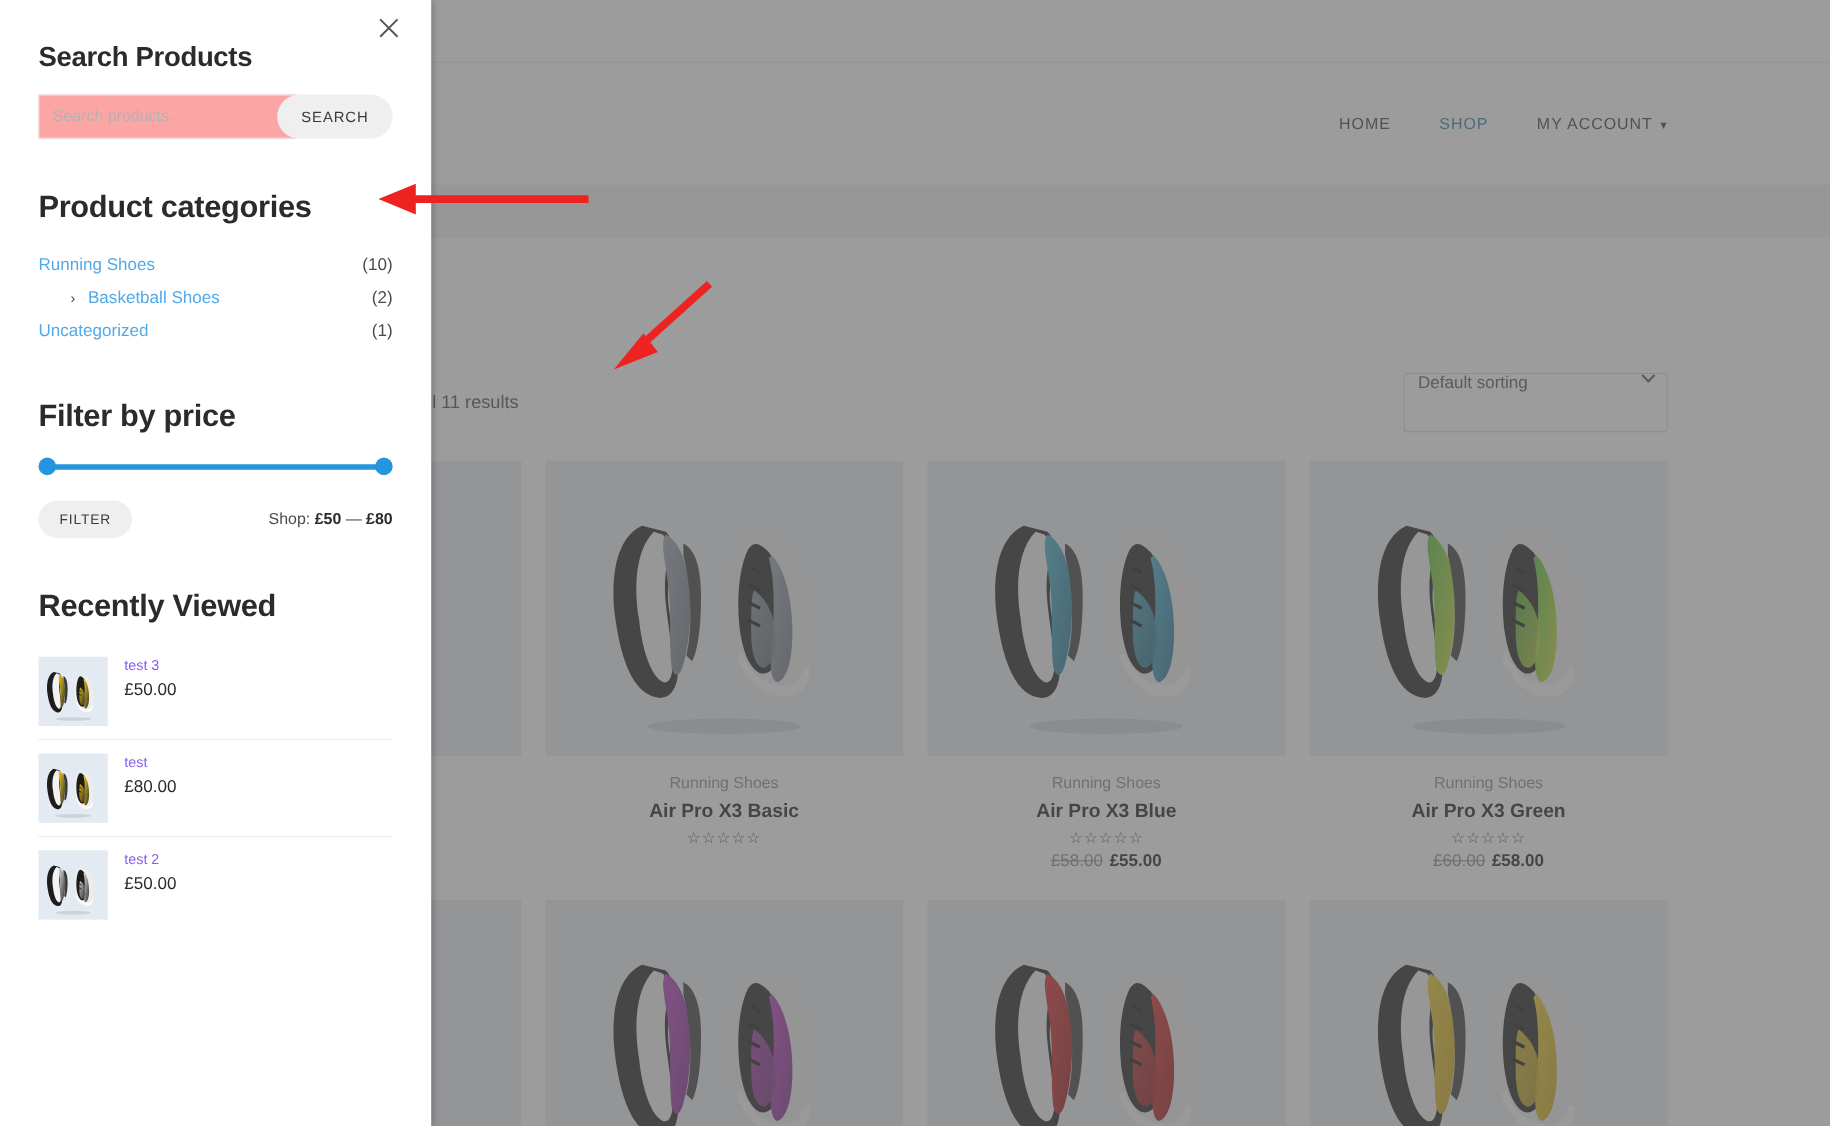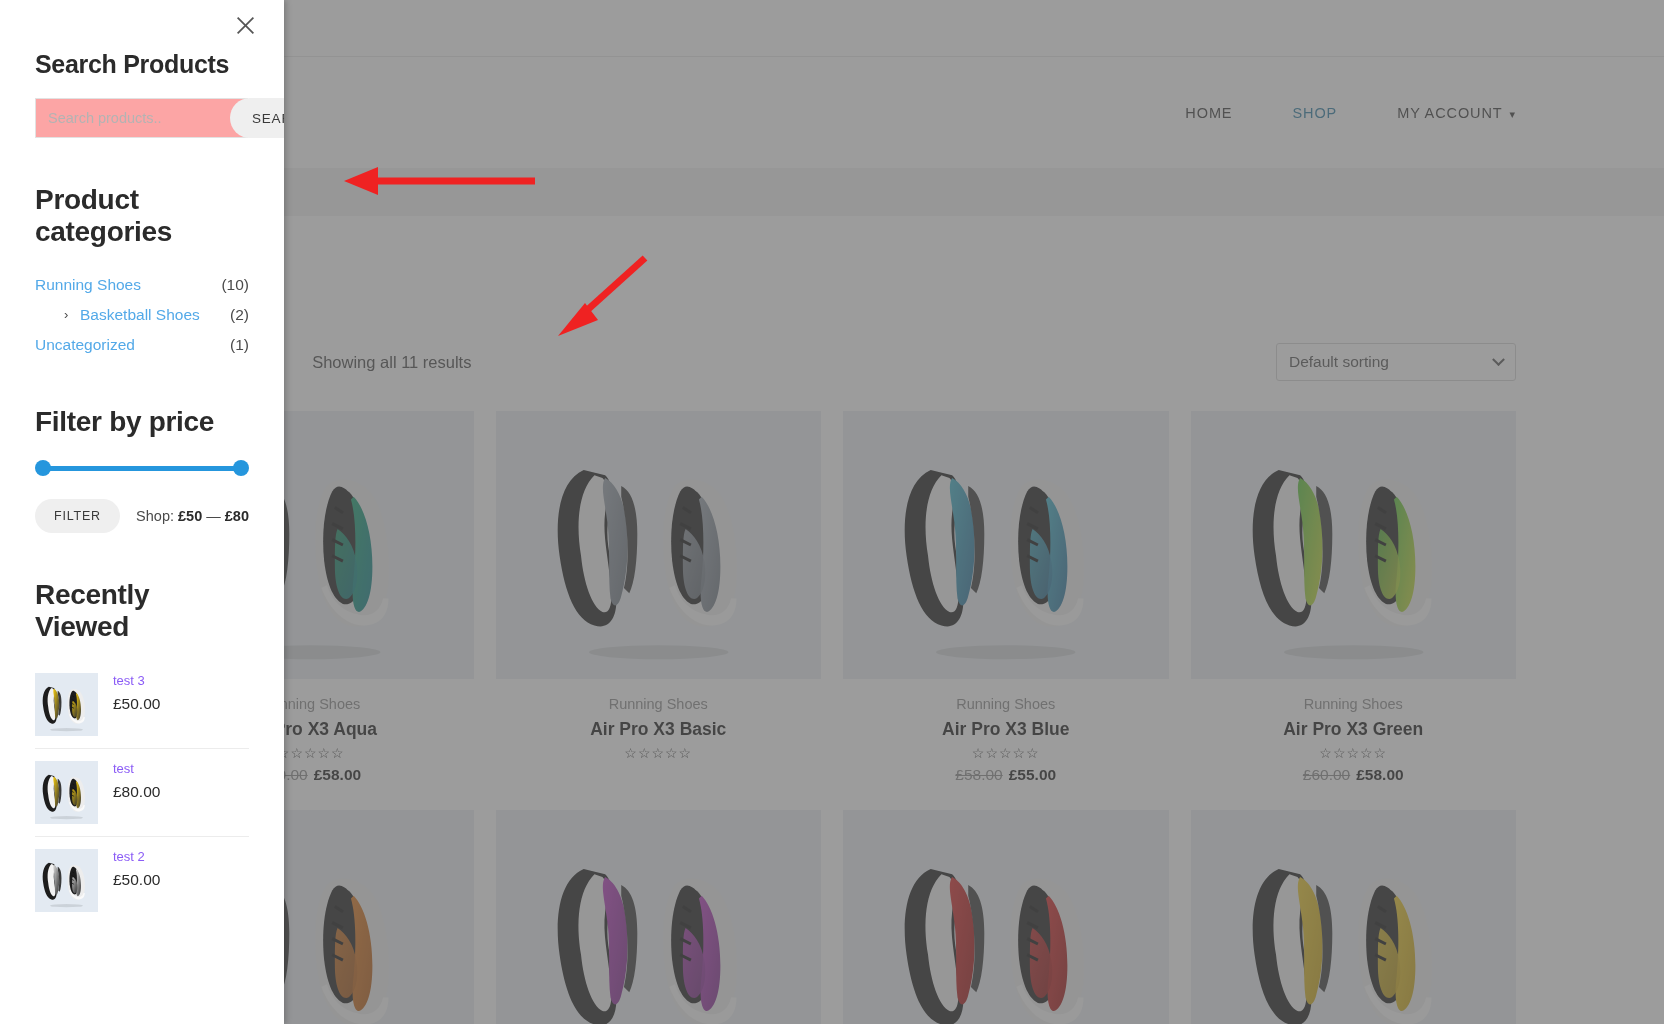--- a/index.html
+++ b/index.html
@@ -12,21 +12,21 @@
 
   
   .page { position: absolute; inset: 0; background: #ffffff; }
   .topstrip { height: 56px; background: #ffffff; }
   .header {
     height: 112px; background: #ffffff;
     border-top: 1px solid #e8e8e8;
     display: flex; align-items: center; justify-content: flex-end;
     padding-right: 148px;
   }
-  .nav { display: flex; align-items: center; gap: 60px; justify-content: center; }
+  .nav { display: flex; align-items: center; gap: 44px; justify-content: center; }
   .nav-item {
     font-size: 14.5px; letter-spacing: 0.9px; color: #3b3b3b;
     text-transform: uppercase; cursor: pointer; white-space: nowrap;
   }
   .nav-item.active { color: #2e7fa5; }
   .nav-caret { font-size: 11px; color: #3b3b3b; margin-left: 7px; }
 
   .hero-band { height: 48px; background: #f1f1f1; }
 
   .content {
@@ -49,24 +49,24 @@
   .filter-btn .bars i {
     display: block; height: 2px; background: #2b2b2b; margin: 3.5px 0;
   }
   .filter-btn span {
     font-size: 14px; font-weight: bold; letter-spacing: 0.7px;
     color: #1f1f1f; text-transform: uppercase;
   }
   .result-count { font-size: 16.5px; color: #4a4a4a; margin-left: 35px; }
   .sorting {
     margin-left: auto; position: relative;
-    width: 240px; height: 38px;
+    width: 240px; height: 54px;
     border: 1px solid #d6d6d6; border-radius: 3px;
     background: #ffffff;
-    display: flex; align-items: center; padding: 0 12px;
+    display: flex; padding: 0 12px;
   }
   .sorting span { font-size: 15.5px; color: #555; }
   .sorting .chev {
     margin-left: auto; width: 9px; height: 9px;
     border-right: 2px solid #555; border-bottom: 2px solid #555;
     transform: rotate(45deg) translate(-2px,-2px);
   }
 
   .grid {
     display: grid; grid-template-columns: repeat(4, 1fr);
@@ -98,24 +98,24 @@
   
   .dim {
     position: absolute; inset: 0;
     background: rgba(96,96,96,0.62);
     z-index: 20;
   }
 
   
   .drawer {
     position: absolute; left: 0; top: 0;
-    width: 284px; height: 1024px;
+    width: 392px; height: 1024px;
     background: #ffffff; z-index: 30;
     box-shadow: 2px 0 6px rgba(0,0,0,0.22);
-    padding: 12px 35px;
+    padding: 0 35px;
     overflow: hidden;
   }
   .drawer-close {
     position: absolute; right: 22px; top: 8px;
     width: 34px; height: 34px; cursor: pointer;
     display: flex; align-items: center; justify-content: center;
   }
   .drawer-close svg { width: 21px; height: 21px; }
 
   .d-title {

